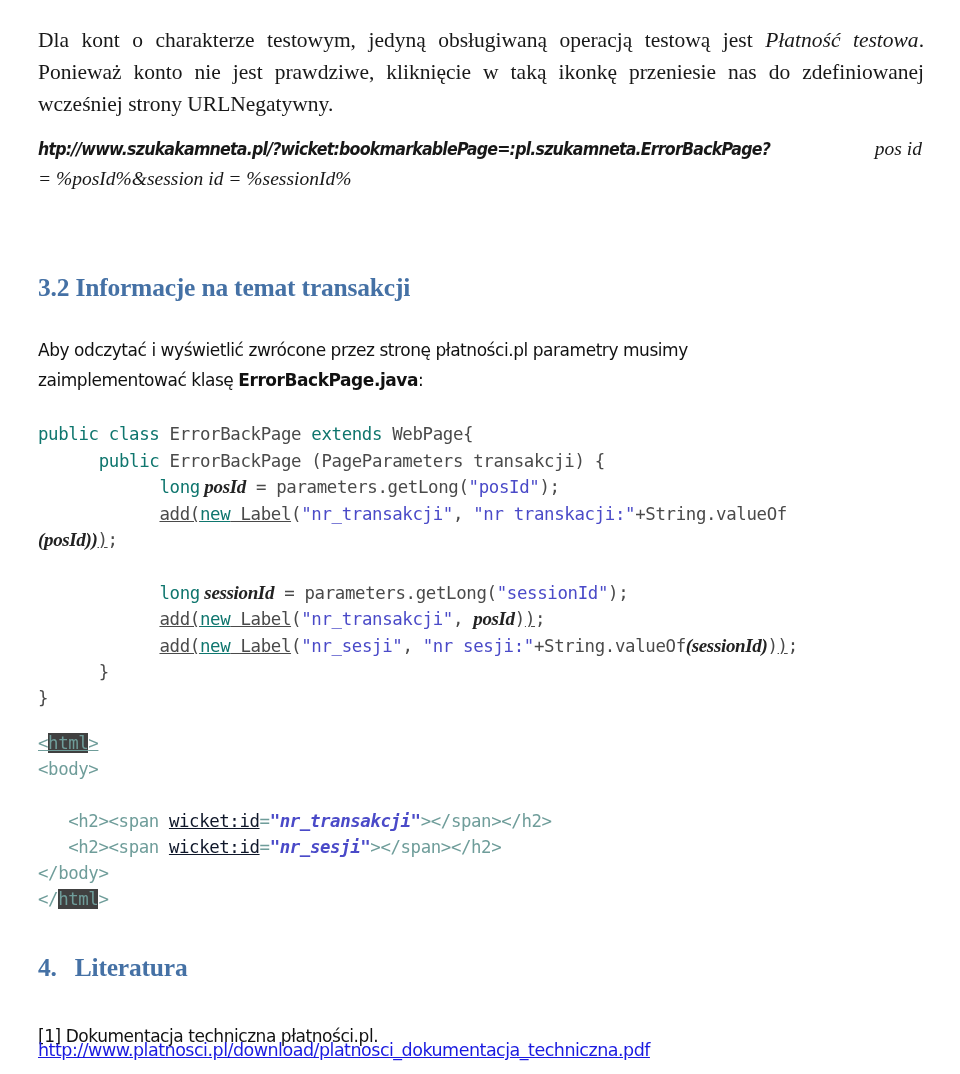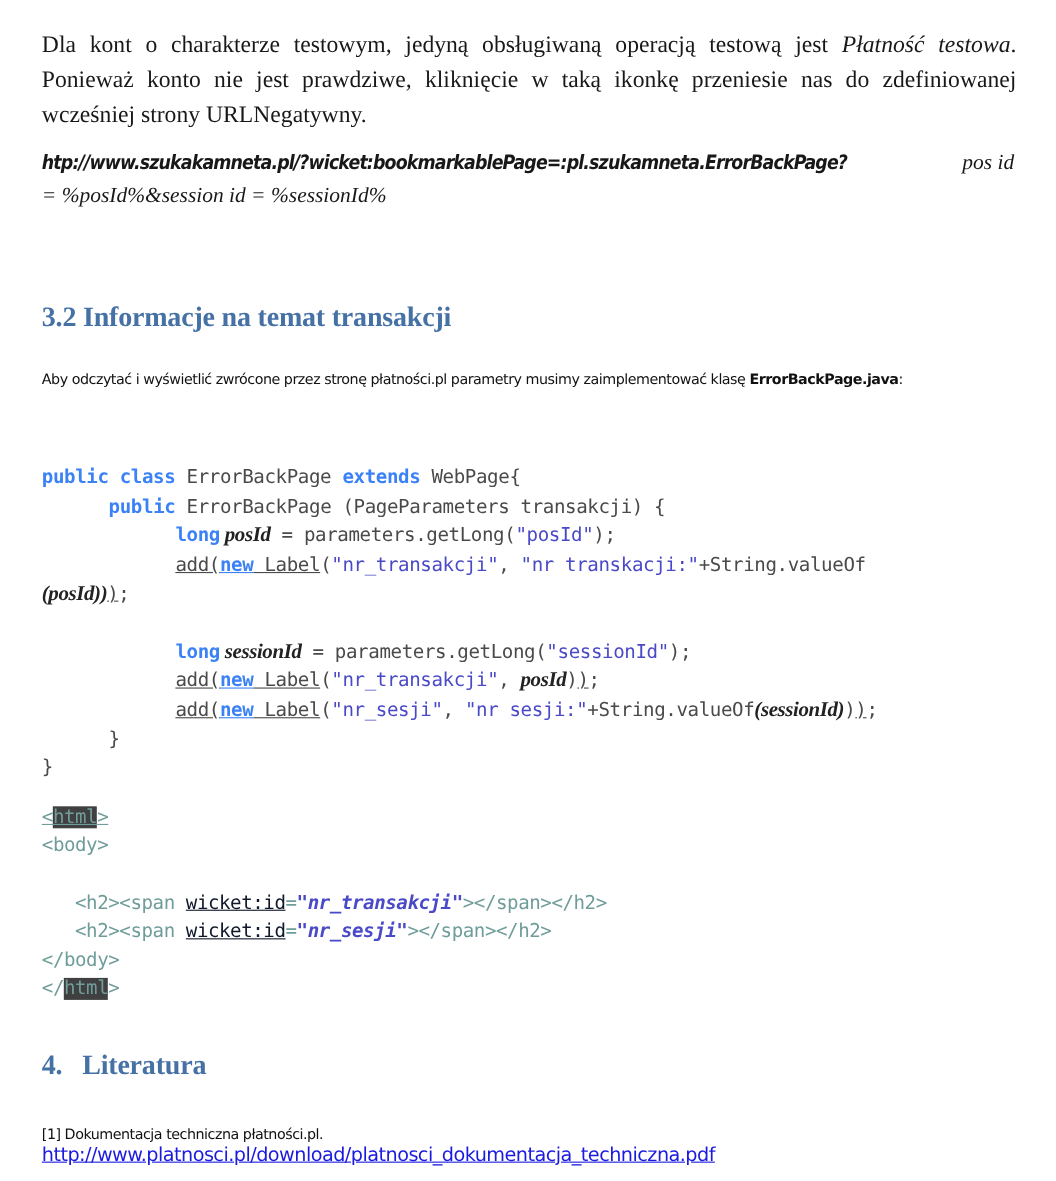--- a/index.html
+++ b/index.html
@@ -82,21 +82,21 @@
     left: 38px;
     top: 932px;
     font-size: 25.5px;
   }
   #heading-4 .num { margin-right: 18px; }
 
   
   .sans-para {
     position: absolute;
     font-family: "DejaVu Sans", "Liberation Sans", sans-serif;
-    font-size: 13px;
+    font-size: 17px;
     line-height: 30px;
     color: #111111;
     letter-spacing: -0.45px;
   }
   .sans-para b { font-weight: bold; }
 
   #para-aby {
     left: 38px;
     top: 318px;
     width: 800px;
@@ -139,22 +139,22 @@
   }
   #java-code {
     left: 38px;
     top: 404px;
     width: 916px;
     font-size: 17.4px;
     line-height: 26.4px;
     letter-spacing: -0.35px;
   }
   #java-code .kw {
-    color: #3b82f6;
-    font-weight: bold;
+    color: #0f766e;
+    font-weight: normal;
   }
   #java-code .str { color: #4A4AC8; }
   #java-code .var {
     font-family: "Liberation Serif", "DejaVu Serif", serif;
     font-style: italic;
     font-weight: bold;
     font-size: 19px;
     color: #222222;
   }
   #java-code .u { text-decoration: underline; }

